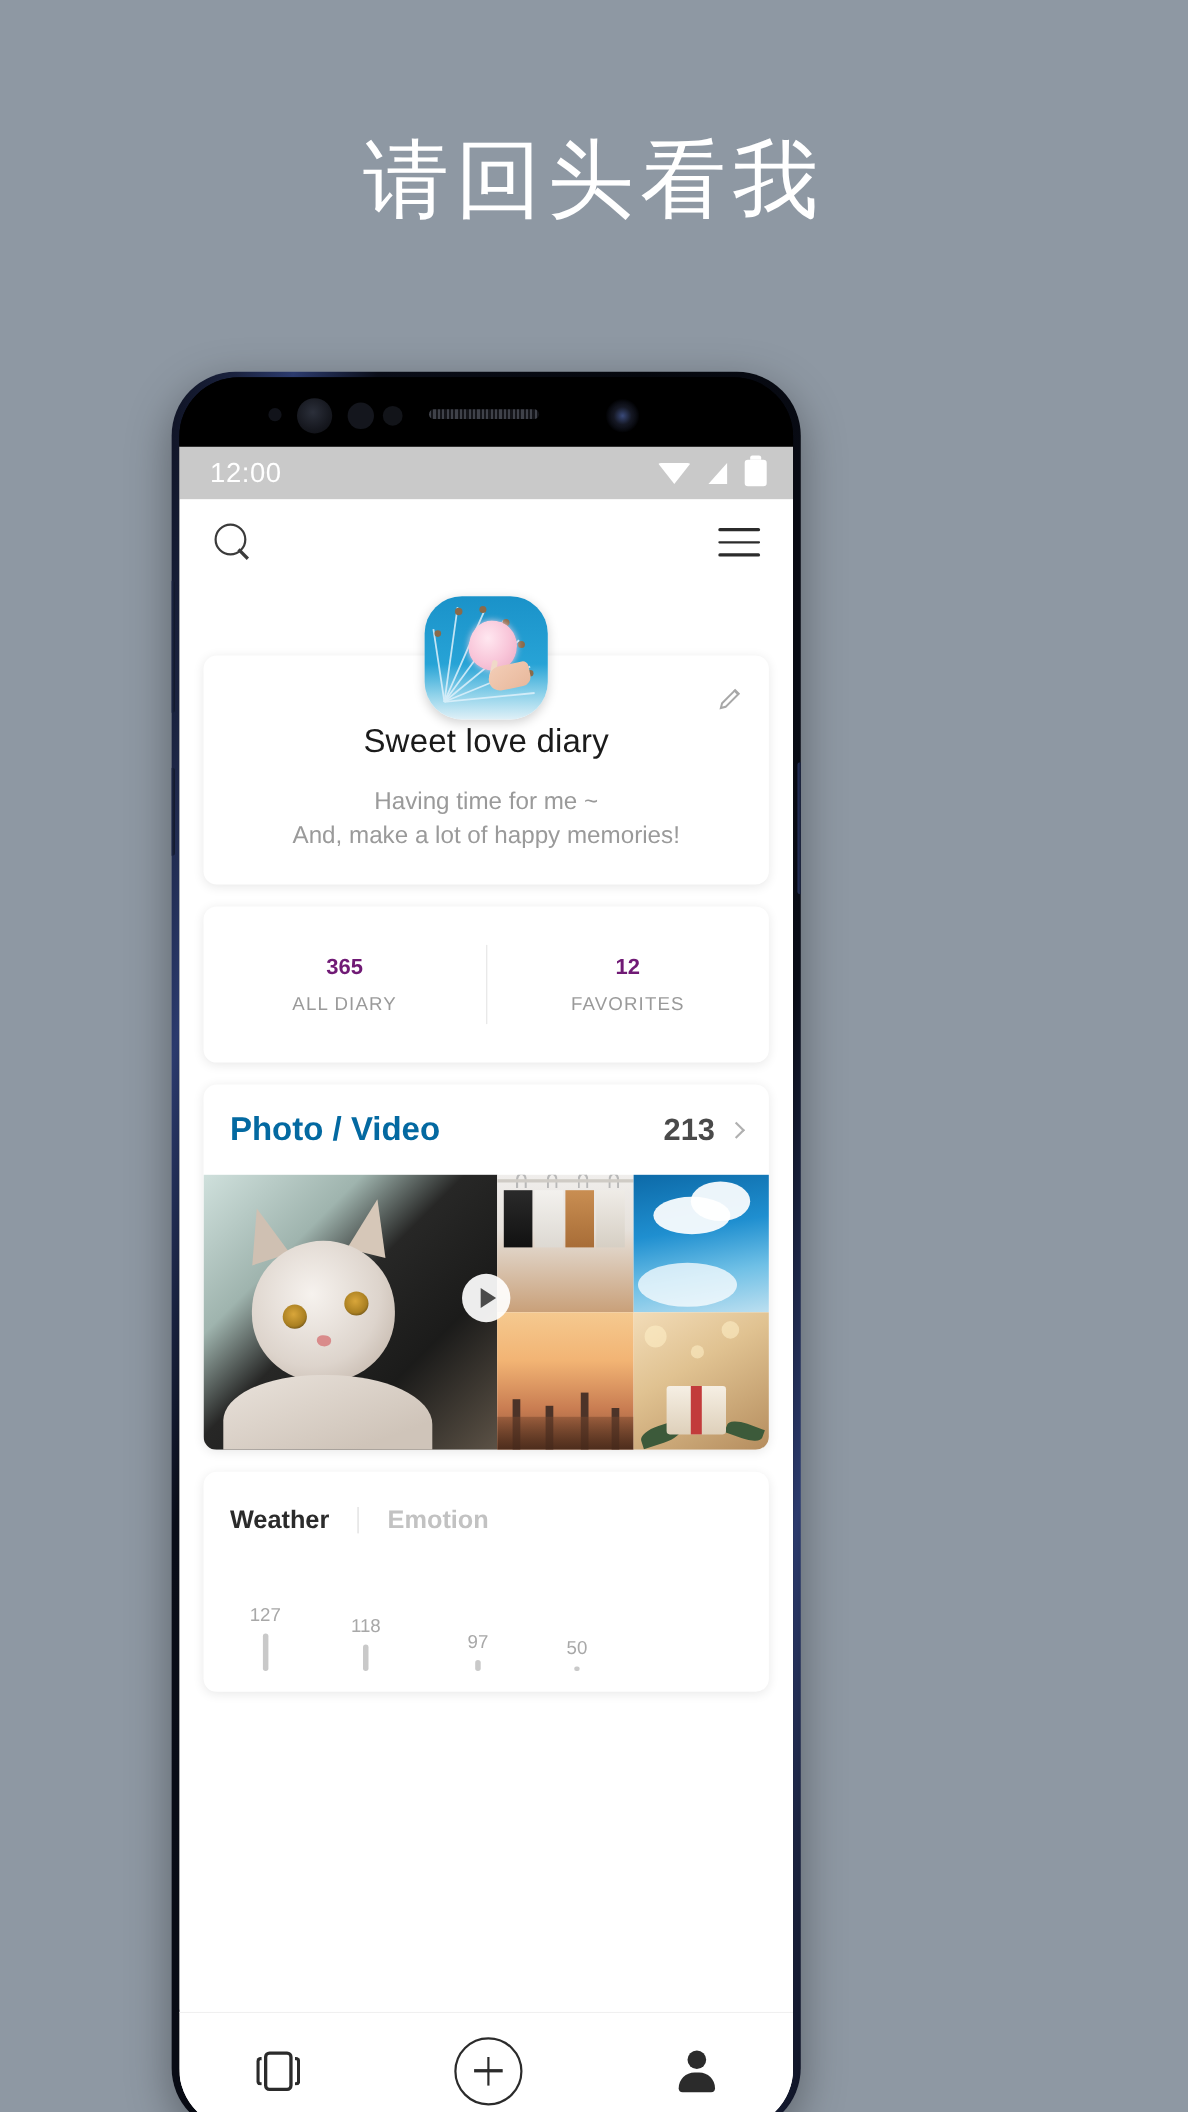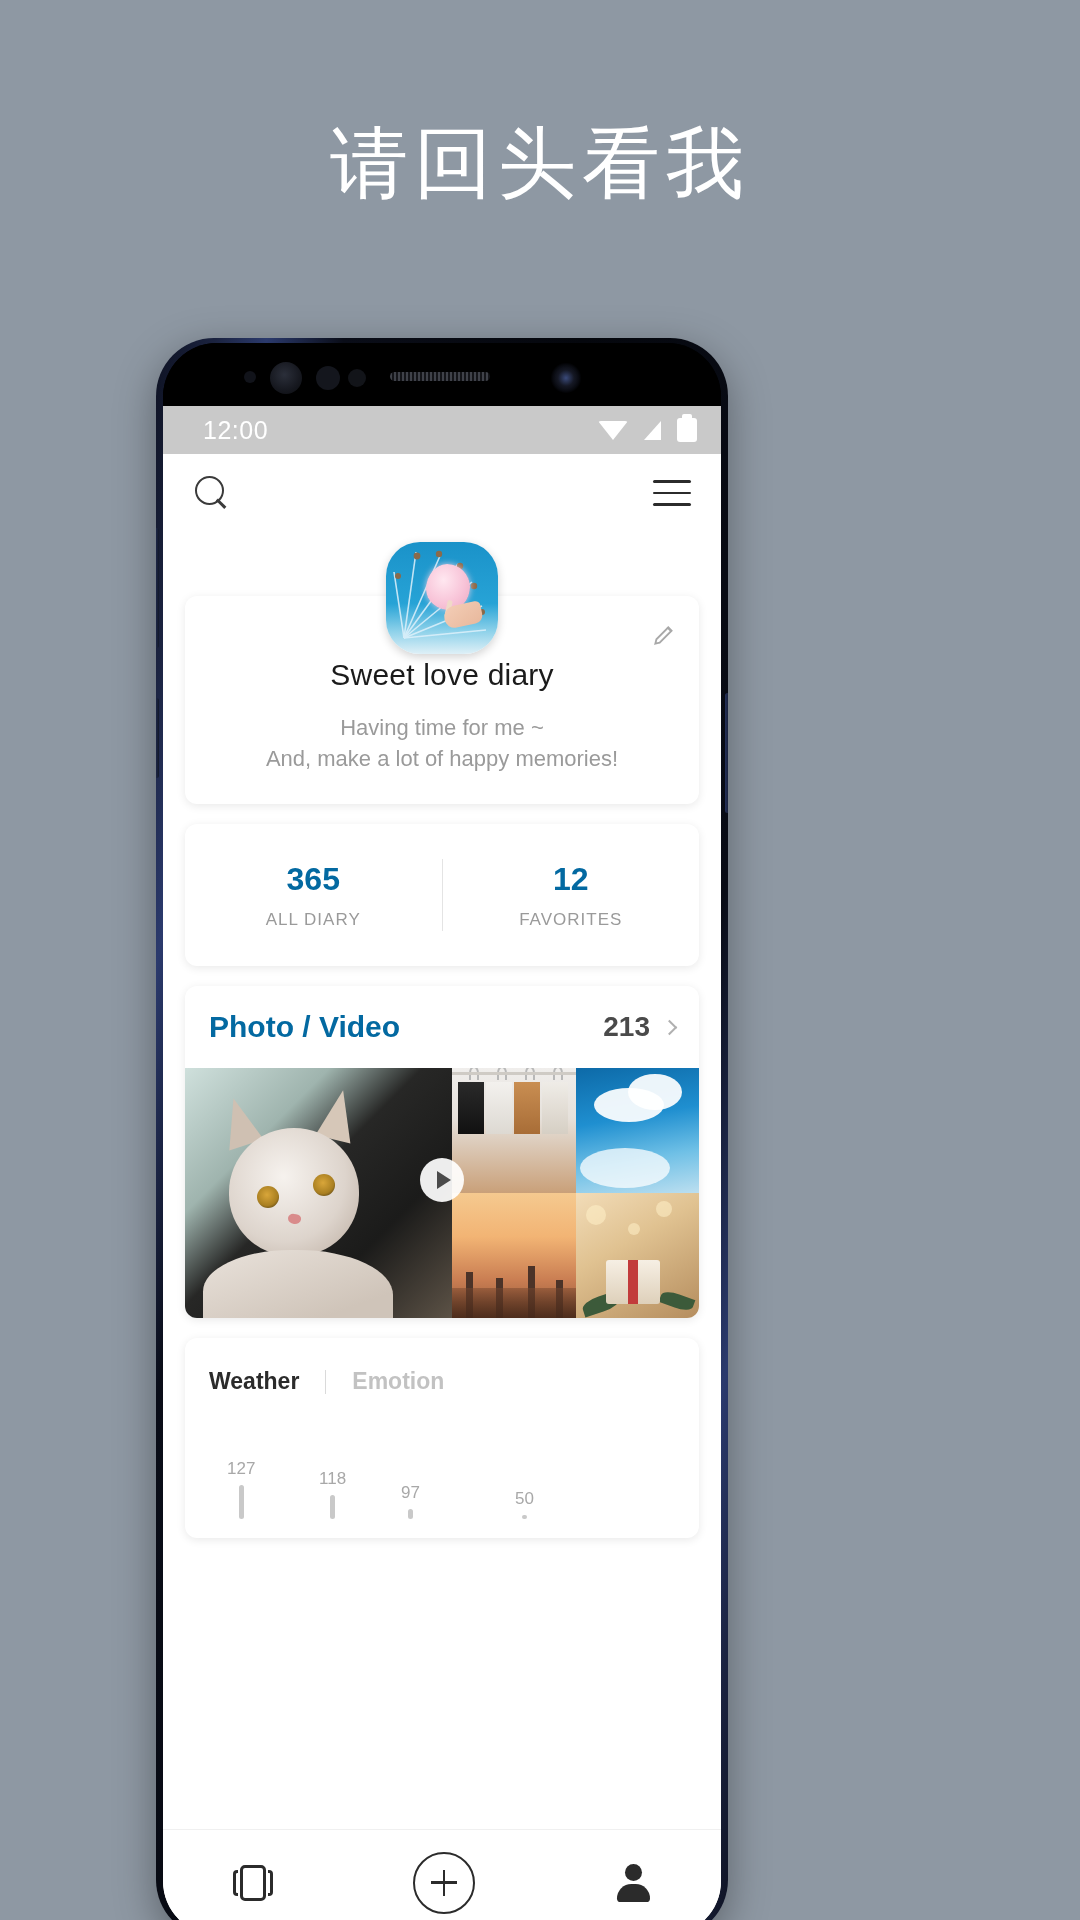--- a/index.html
+++ b/index.html
@@ -87,21 +87,21 @@
     z-index: 10;
   }
 
   
   .statusbar {
     height: 48px;
     background: #c9c9c9;
     display: flex;
     align-items: center;
     justify-content: space-between;
-    padding: 0 24px 0 40px;
+    padding: 0 24px 0 28px;
   }
   .status-time { color: #fff; font-size: 25px; letter-spacing: .5px; }
   .status-icons { display: flex; align-items: center; gap: 16px; }
   .ico-wifi { width: 0; height: 0; border-left: 15px solid transparent; border-right: 15px solid transparent; border-top: 19px solid #fff; border-radius: 3px; }
   .ico-signal { width: 0; height: 0; border-left: 17px solid transparent; border-bottom: 19px solid #fff; }
   .ico-batt { width: 20px; height: 24px; background: #fff; border-radius: 3px; position: relative; }
   .ico-batt::before { content:""; position:absolute; left:5px; top:-4px; width:10px; height:4px; background:#fff; border-radius:2px 2px 0 0; }
 
   
   .appbar {
@@ -154,21 +154,21 @@
     padding: 62px 20px 30px;
     text-align: center;
     position: relative;
   }
   .edit-icon { position: absolute; right: 22px; top: 26px; width: 26px; height: 26px; }
   .profile-title { font-size: 30px; font-weight: 400; color: #1b1b1b; letter-spacing: .2px; }
   .profile-sub { margin-top: 20px; font-size: 22px; color: #9a9a9a; line-height: 1.42; font-weight: 400; }
 
   .stats-card { margin-top: 20px; height: 142px; display: flex; align-items: center; }
   .stat { flex: 1; text-align: center; }
-  .stat-num { font-size: 32px; font-weight: 700; color: #0369a1; }
+  .stat-num { font-size: 20px; font-weight: 700; color: #701a75; }
   .stat-label { margin-top: 12px; font-size: 17px; color: #9a9a9a; letter-spacing: 1px; }
   .stat-div { width: 1px; height: 72px; background: #e4e4e4; }
 
   .photo-card { margin-top: 20px; overflow: hidden; }
   .photo-head { height: 82px; display: flex; align-items: center; justify-content: space-between; padding: 0 24px; }
   .photo-title { font-size: 30px; font-weight: 700; color: #0369a1; }
   .photo-right { display: flex; align-items: center; gap: 14px; }
   .photo-count { font-size: 28px; font-weight: 700; color: #4a4a4a; }
   .chev { width: 11px; height: 11px; border-top: 2.4px solid #b0b0b0; border-right: 2.4px solid #b0b0b0; transform: rotate(45deg); }
 
@@ -407,21 +407,21 @@
 
           <div class="wchart">
             <div class="wbar-wrap" style="left:18px;align-items:center;">
               <div class="wval">127</div>
               <div class="wbar" style="height:34px;"></div>
             </div>
             <div class="wbar-wrap" style="left:110px;">
               <div class="wval">118</div>
               <div class="wbar" style="height:24px;"></div>
             </div>
-            <div class="wbar-wrap" style="left:192px;">
+            <div class="wbar-wrap" style="left:216px;">
               <div class="wval">97</div>
               <div class="wbar" style="height:10px;"></div>
             </div>
             <div class="wbar-wrap" style="left:306px;">
               <div class="wval">50</div>
               <div class="wbar" style="height:4px;"></div>
             </div>
           </div>
         </div>
 

